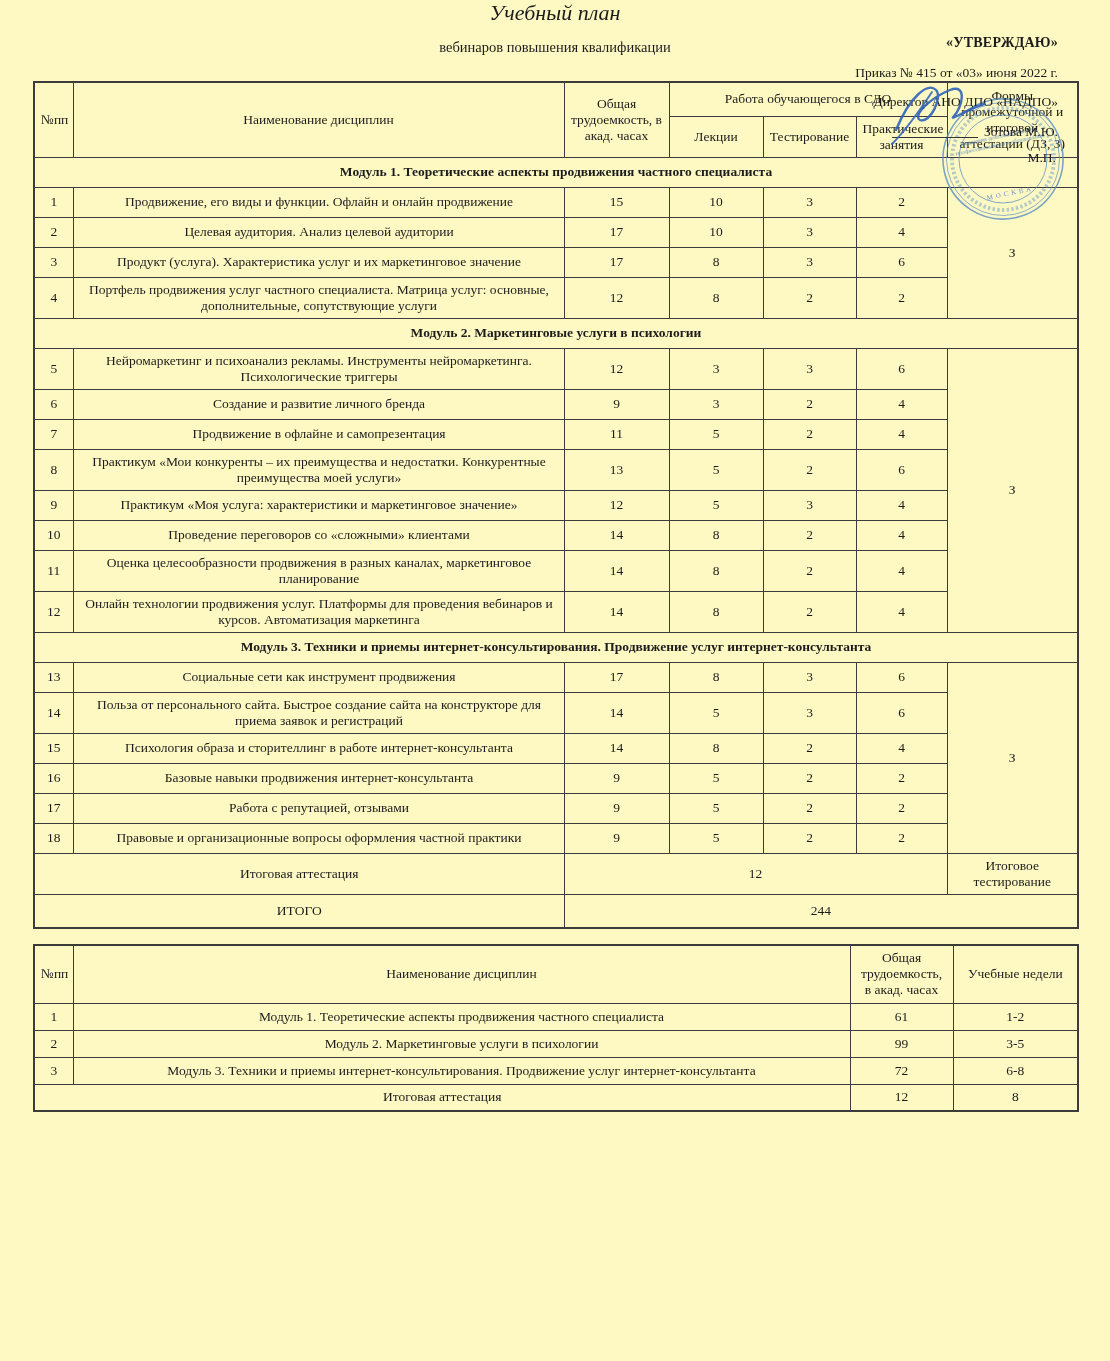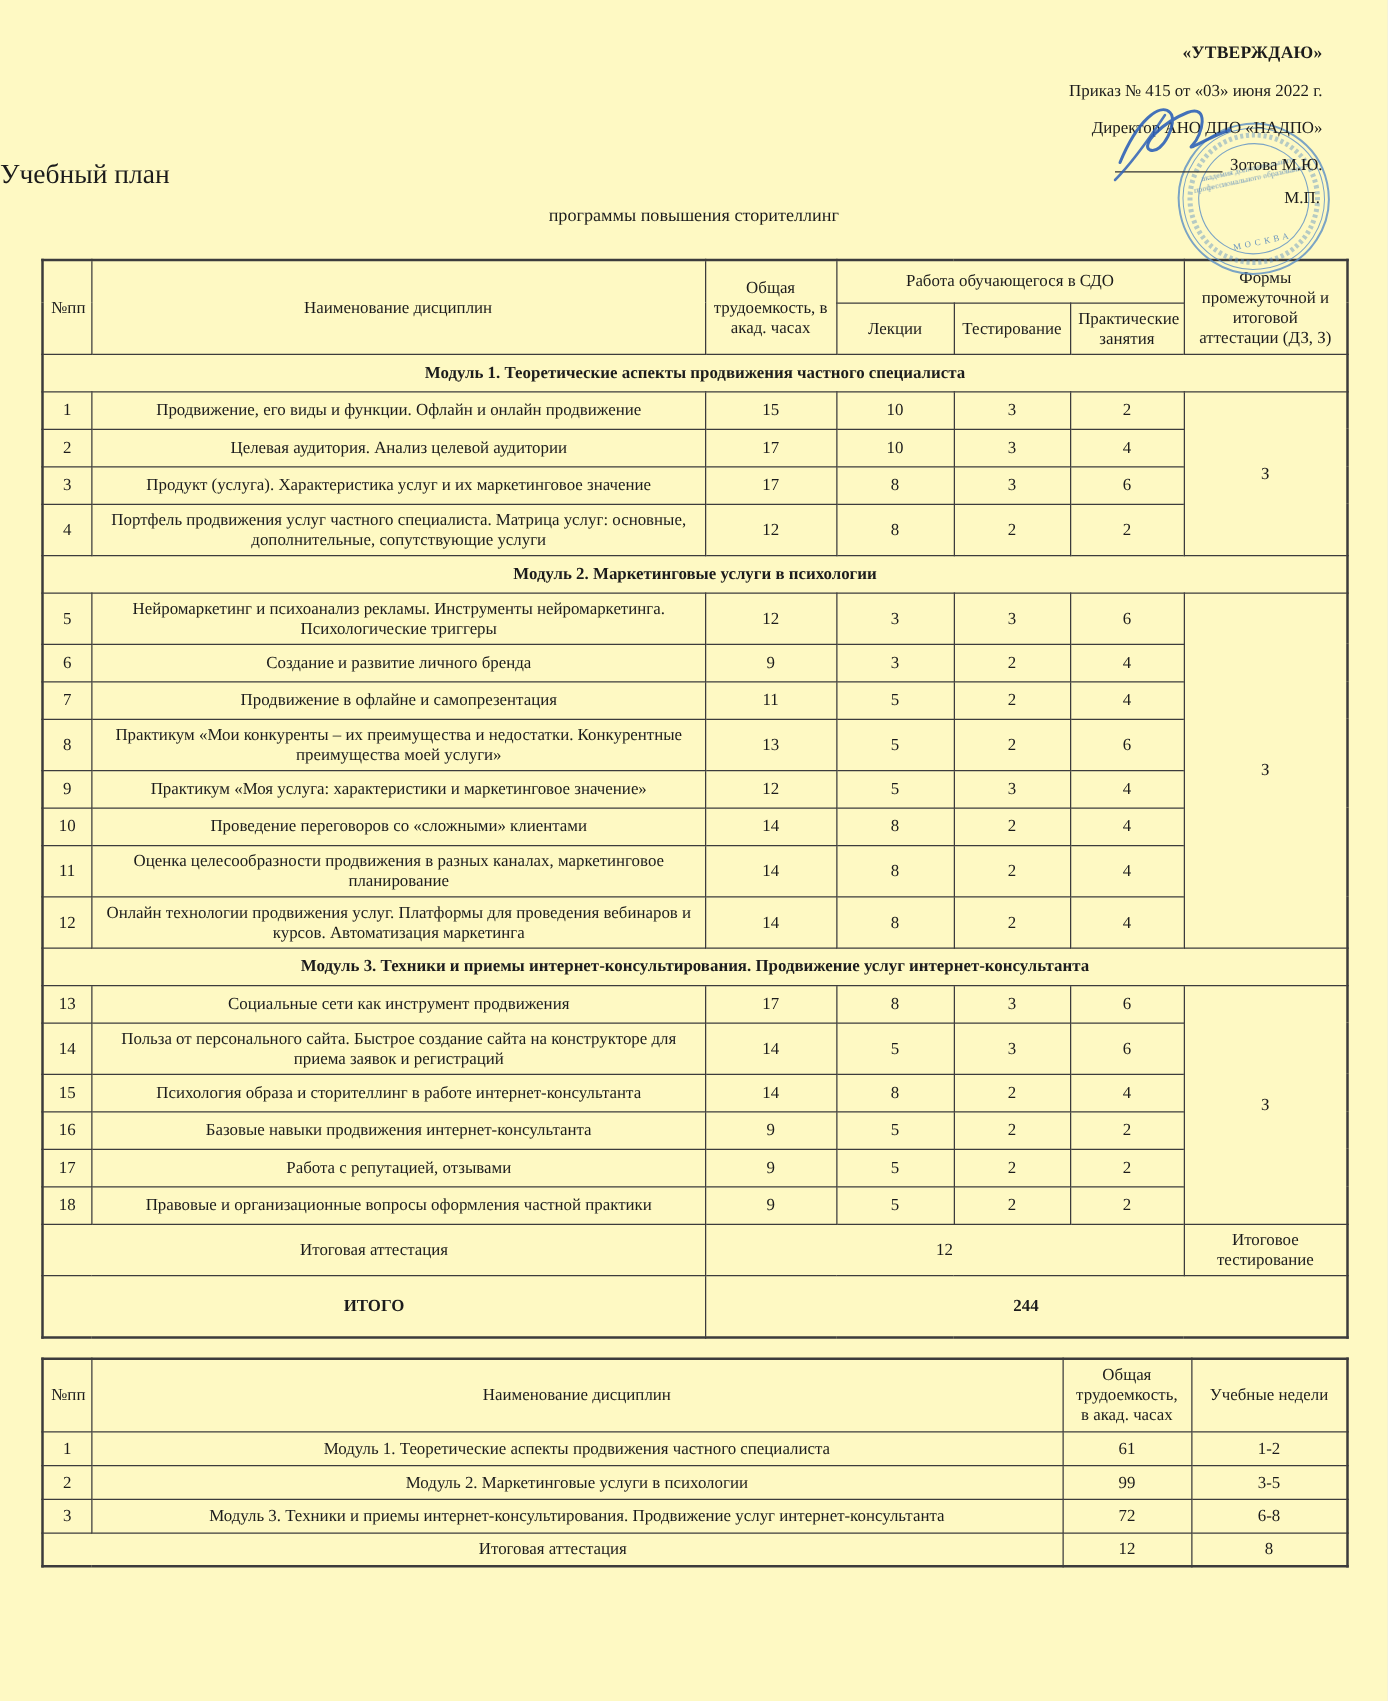--- a/index.html
+++ b/index.html
@@ -31,36 +31,36 @@
   .stamp .center-text {
     position: absolute; top: 36px; left: 13px; width: 100px; text-align: center;
     font-size: 6.5px; line-height: 1.25; color: #4a7fbd; filter: blur(.3px);
   }
   .stamp .city {
     position: absolute; bottom: 24px; left: 0; width: 126px; text-align: center;
     font-size: 7px; letter-spacing: 3px; color: #4a7fbd;
   }
 
   
-  .doc-title   { padding-top: 126px; text-align: left; font-size: 22px; }
+  .doc-title   { text-align: center; font-size: 22px; font-style: italic; }
   .doc-subtitle{ margin-top: 13px; text-align: center; font-size: 14.5px; }
   .program-title{ margin-top: 27px; text-align: center; font-size: 17px; font-weight: bold; }
 
   
   table { border-collapse: collapse; table-layout: fixed; font-size: 13.5px; }
   .t1 { margin: 25px 0 0 33px; width: 1044px; border: 2px solid #3c3c3c; }
   .t2 { margin: 15px 0 0 33px; width: 1044px; border: 2px solid #3c3c3c; }
   th, td { border: 1px solid #3c3c3c; padding: 4px 6px; vertical-align: middle; }
   th { font-weight: normal; text-align: center; }
   td.c { text-align: center; }
   td.name { text-align: center; padding-left: 7px; }
   tr.module-row td { font-weight: bold; text-align: center; height: 28px; }
   .t1 tbody td { height: 30px; }
   .t1 thead th { height: 34px; }
-  tr.total-row td { font-weight: bold; height: 50px; }
+  tr.total-row td { font-weight: normal; height: 34px; }
   tr.final-row td { height: 40px; }
   .t2 th { height: 58px; }
   .t2 td { height: 27px; text-align: center; }
 
   .t2-title { margin-top: 30px; text-align: center; font-size: 17px; font-weight: bold; }
 </style>
 </head>
 <body>
 
 <div class="page">
@@ -83,21 +83,21 @@
       <circle cx="63" cy="63" r="60" fill="none" stroke="#5b8fc5" stroke-width="1.6"></circle>
       <circle cx="63" cy="63" r="56.5" fill="none" stroke="#5b8fc5" stroke-width="0.8"></circle>
       <circle cx="63" cy="63" r="51" fill="none" stroke="#5b8fc5" stroke-width="4" stroke-dasharray="2.5 2.2" opacity="0.55"></circle>
       <circle cx="63" cy="63" r="44" fill="none" stroke="#5b8fc5" stroke-width="0.9"></circle>
     </svg>
     <div class="center-text">академия дополнительного профессионального образования</div>
     <div class="city">МОСКВА</div>
   </div>
 
   <div class="doc-title">Учебный план</div>
-  <div class="doc-subtitle">программы повышения сторителлинг</div>
+  <div class="doc-subtitle">вебинаров повышения квалификации</div>
 
   <table class="t1">
     <colgroup>
       <col style="width:39px">
         <col style="width:491px">
         <col style="width:105px">
       <col style="width:94px">
         <col style="width:93px">
         <col style="width:91px">
         <col style="width:131px">

